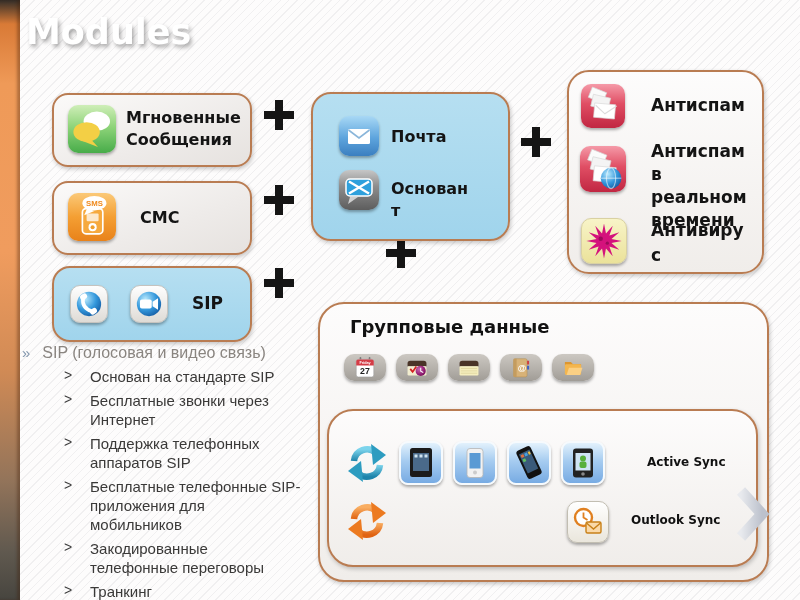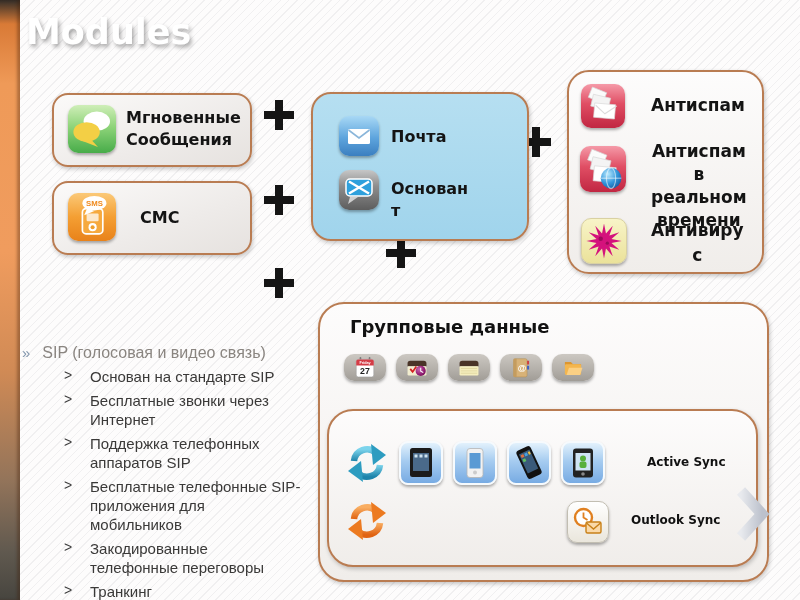--- a/index.html
+++ b/index.html
@@ -8,22 +8,22 @@
       repeating-linear-gradient(135deg, rgba(130,130,140,0.10) 0 1px, rgba(255,255,255,0) 1px 6px),
       #fdfcfc;
     font-family:"Liberation Sans",sans-serif;}
   .accent-bar{position:absolute;left:0;top:0;width:20px;height:600px;
     background:linear-gradient(180deg,#332e29 0%,#d97a36 4%,#ef9a58 14%,#f09c5e 42%,#d08a55 62%,#93745a 80%,#60594f 92%,#47453f 100%);
     box-shadow:inset -3px 0 3px rgba(60,30,10,.35);}
   .title{position:absolute;left:26px;top:12px;margin:0;font-size:35px;font-weight:bold;color:#fff;
     font-family:"DejaVu Sans","Liberation Sans",sans-serif;text-shadow:2px 3px 4px rgba(0,0,0,.33);}
   .box{position:absolute;border:2px solid #b97c52;box-shadow:1px 2px 4px rgba(0,0,0,.22);}
   .box-gray{background:linear-gradient(160deg,#fbfaf9 0%,#eeebe9 60%,#e6e2df 100%);border-radius:16px;}
-  .box-blue{background:linear-gradient(180deg,#b6dff1 0%,#a0d4ec 100%);border-radius:16px;padding-left:19px;}
-  .box-white{background:linear-gradient(180deg,#fdfcfc 0%,#f0edea 100%);text-align:center;}
+  .box-blue{background:linear-gradient(180deg,#b6dff1 0%,#a0d4ec 100%);border-radius:16px;}
+  .box-white{background:linear-gradient(180deg,#fdfcfc 0%,#f0edea 100%);}
   #box-im{left:52px;top:93px;width:196px;height:70px;}
   #box-sms{left:52px;top:181px;width:196px;height:70px;}
   #box-sip{left:52px;top:266px;width:196px;height:72px;border-radius:18px;}
   #box-mail{left:311px;top:92px;width:195px;height:145px;border-radius:20px;}
   #box-sec{left:567px;top:70px;width:193px;height:200px;border-radius:22px;}
   #box-group{left:318px;top:302px;width:447px;height:276px;border-radius:26px;}
   #box-sync{left:7px;top:105px;width:427px;height:154px;border-radius:26px;}
   .lbl{position:absolute;font-weight:bold;color:#141414;white-space:pre-line;
     font-family:"DejaVu Sans","Liberation Sans",sans-serif;font-size:16px;line-height:22px;}
   .app{position:absolute;border-radius:10px;box-shadow:0 2px 3px rgba(0,0,0,.32);}
@@ -115,20 +115,38 @@
         <circle cx="20.5" cy="28.5" r="3.4" fill="#fff"></circle>
           <circle cx="20.5" cy="28.5" r="1.7" fill="#ef9f2e"></circle>
         <ellipse cx="22" cy="8.5" rx="10" ry="6" fill="#fff"></ellipse>
         <polygon points="16,12.5 22,15 13.5,18.5" fill="#fff"></polygon>
         <text x="22" y="11" font-size="6.5" font-weight="bold" fill="#f08a1d" text-anchor="middle">SMS</text>
       </svg>
     </span>
     <div class="lbl" style="left:86px;top:24px">СМС</div>
   </div>
 
+  <div class="box box-blue" id="box-sip">
+    <span class="app s36 bg-lightgray" style="left:16px;top:17px">
+      <svg viewBox="0 0 40 40">
+        <circle cx="20" cy="20" r="13.5" fill="url(#gGlobe)"></circle>
+        <path d="M13.5 13 Q 11.5 24 23 28" stroke="#fff" stroke-width="4" fill="none" stroke-linecap="round"></path>
+        <rect x="10" y="9" width="8" height="6" rx="2.5" fill="#fff" transform="rotate(-35 14 12)"></rect>
+        <rect x="21" y="25" width="8" height="6" rx="2.5" fill="#fff" transform="rotate(-35 25 28)"></rect>
+      </svg>
+    </span>
+    <span class="app s36 bg-lightgray" style="left:76px;top:17px">
+      <svg viewBox="0 0 40 40">
+        <circle cx="20" cy="20" r="13.5" fill="url(#gGlobe)"></circle>
+        <rect x="10" y="15" width="13" height="10" rx="2" fill="#fff"></rect>
+        <polygon points="24,17.5 30,13.5 30,26.5 24,22.5" fill="#fff"></polygon>
+      </svg>
+    </span>
+    <div class="lbl" style="left:138px;top:24px;font-size:17px">SIP</div>
+  </div>
 
   <span class="plus" style="left:264px;top:100px"></span>
   <span class="plus" style="left:264px;top:185px"></span>
   <span class="plus" style="left:264px;top:268px"></span>
   <span class="plus" style="left:521px;top:127px"></span>
   <span class="plus" style="left:386px;top:238px"></span>
 
   <div class="box box-blue" id="box-mail">
     <span class="app s40 bg-mail" style="left:26px;top:22px">
       <svg viewBox="0 0 40 40">

